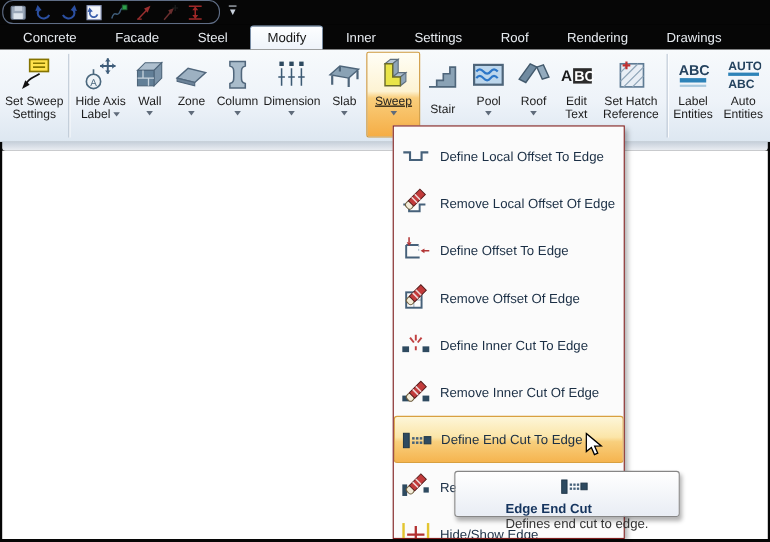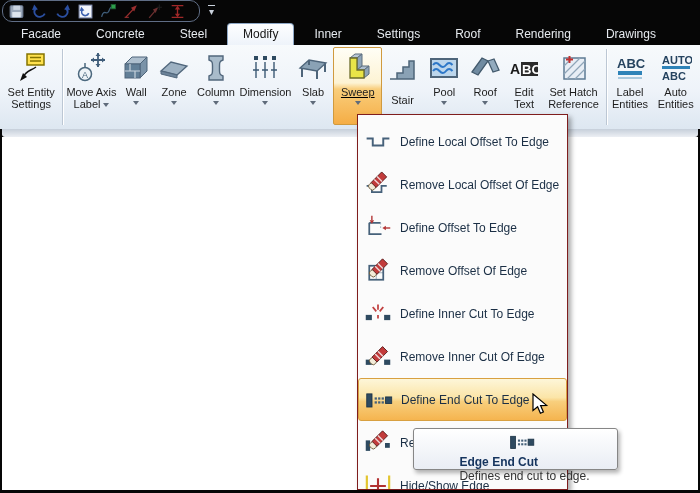--- a/index.html
+++ b/index.html
@@ -303,49 +303,49 @@
           </svg>
         </span>
       </div>
     <div class="qat-overflow">
       <span class="bar"></span>
       <span>▾</span>
     </div>
   </div>
 
   <div class="tabs" id="tab-bar">
+      <div class="tab">Concrete</div>
       <div class="tab">Facade</div>
-      <div class="tab">Concrete</div>
       <div class="tab">Steel</div>
       <div class="tab active">Modify</div>
       <div class="tab">Inner</div>
       <div class="tab">Settings</div>
       <div class="tab">Roof</div>
       <div class="tab">Rendering</div>
       <div class="tab">Drawings</div>
     </div>
 
   <div class="ribbon" id="ribbon-bar">
       <div class="rib-btn" style="width: 60px;">
         <span class="rib-icon">
           <svg>
             <use href="#set-entity-settings-icon"></use>
           </svg>
         </span>
-        <div class="rib-label"><span>Set Entity</span></div>
+        <div class="rib-label"><span>Set Sweep</span></div>
         <div class="rib-label"><span>Settings</span></div>
       </div>
       <div class="rib-sep"></div>
       <div class="rib-btn" style="width: 54px;">
         <span class="rib-icon">
           <svg>
             <use href="#move-axis-label-icon"></use>
           </svg>
         </span>
-        <div class="rib-label"><span>Move Axis</span></div>
+        <div class="rib-label"><span>Hide Axis</span></div>
         <div class="rib-label"><span>Label</span><span class="rib-arrow inline"></span></div>
       </div>
       <div class="rib-btn" style="width: 38px;">
         <span class="rib-icon">
           <svg>
             <use href="#wall-icon"></use>
           </svg>
         </span>
         <div class="rib-label"><span>Wall</span></div>
         <div class="rib-arrow"></div>

